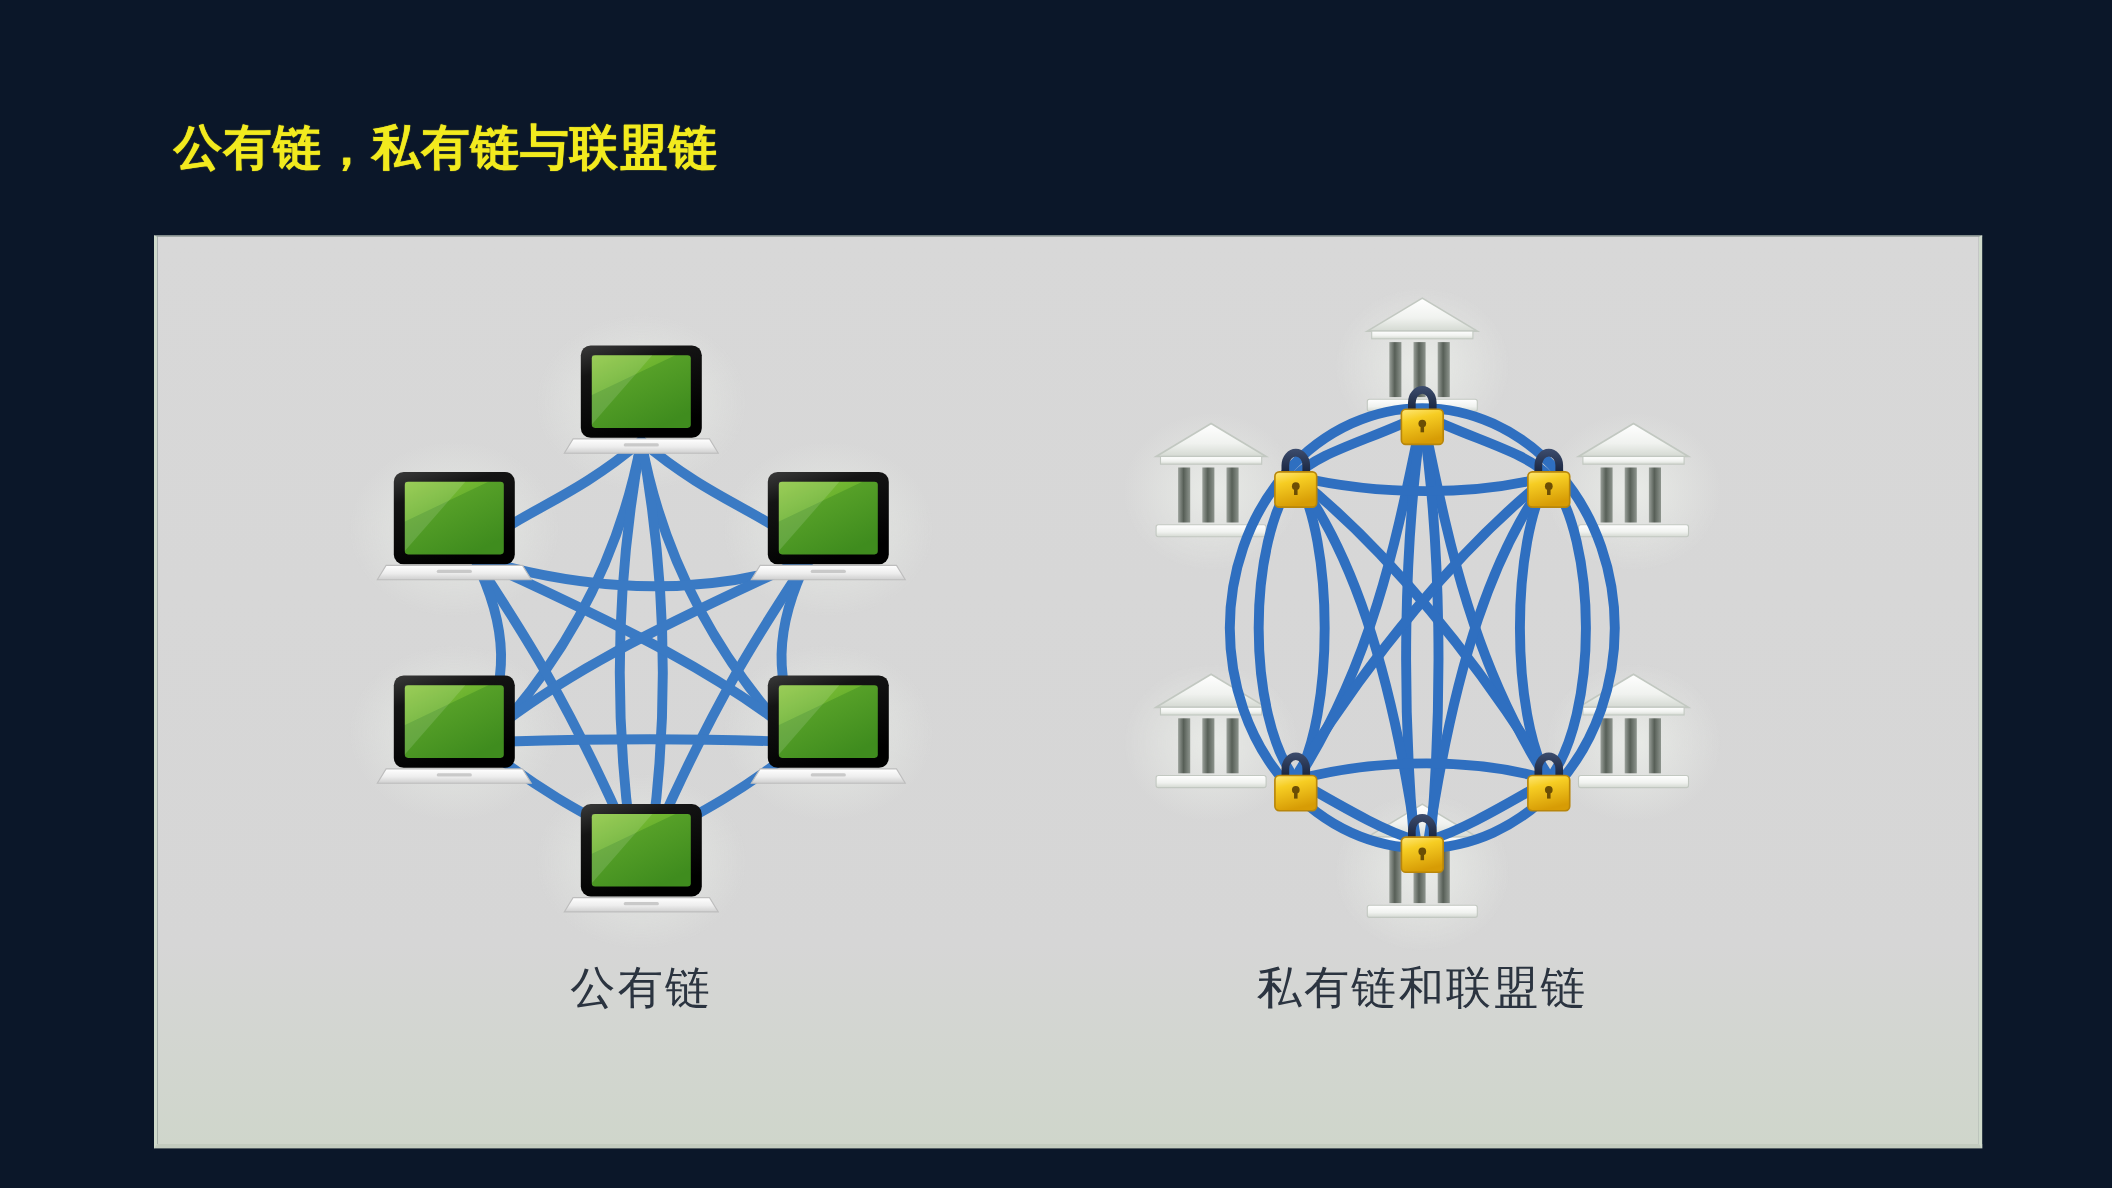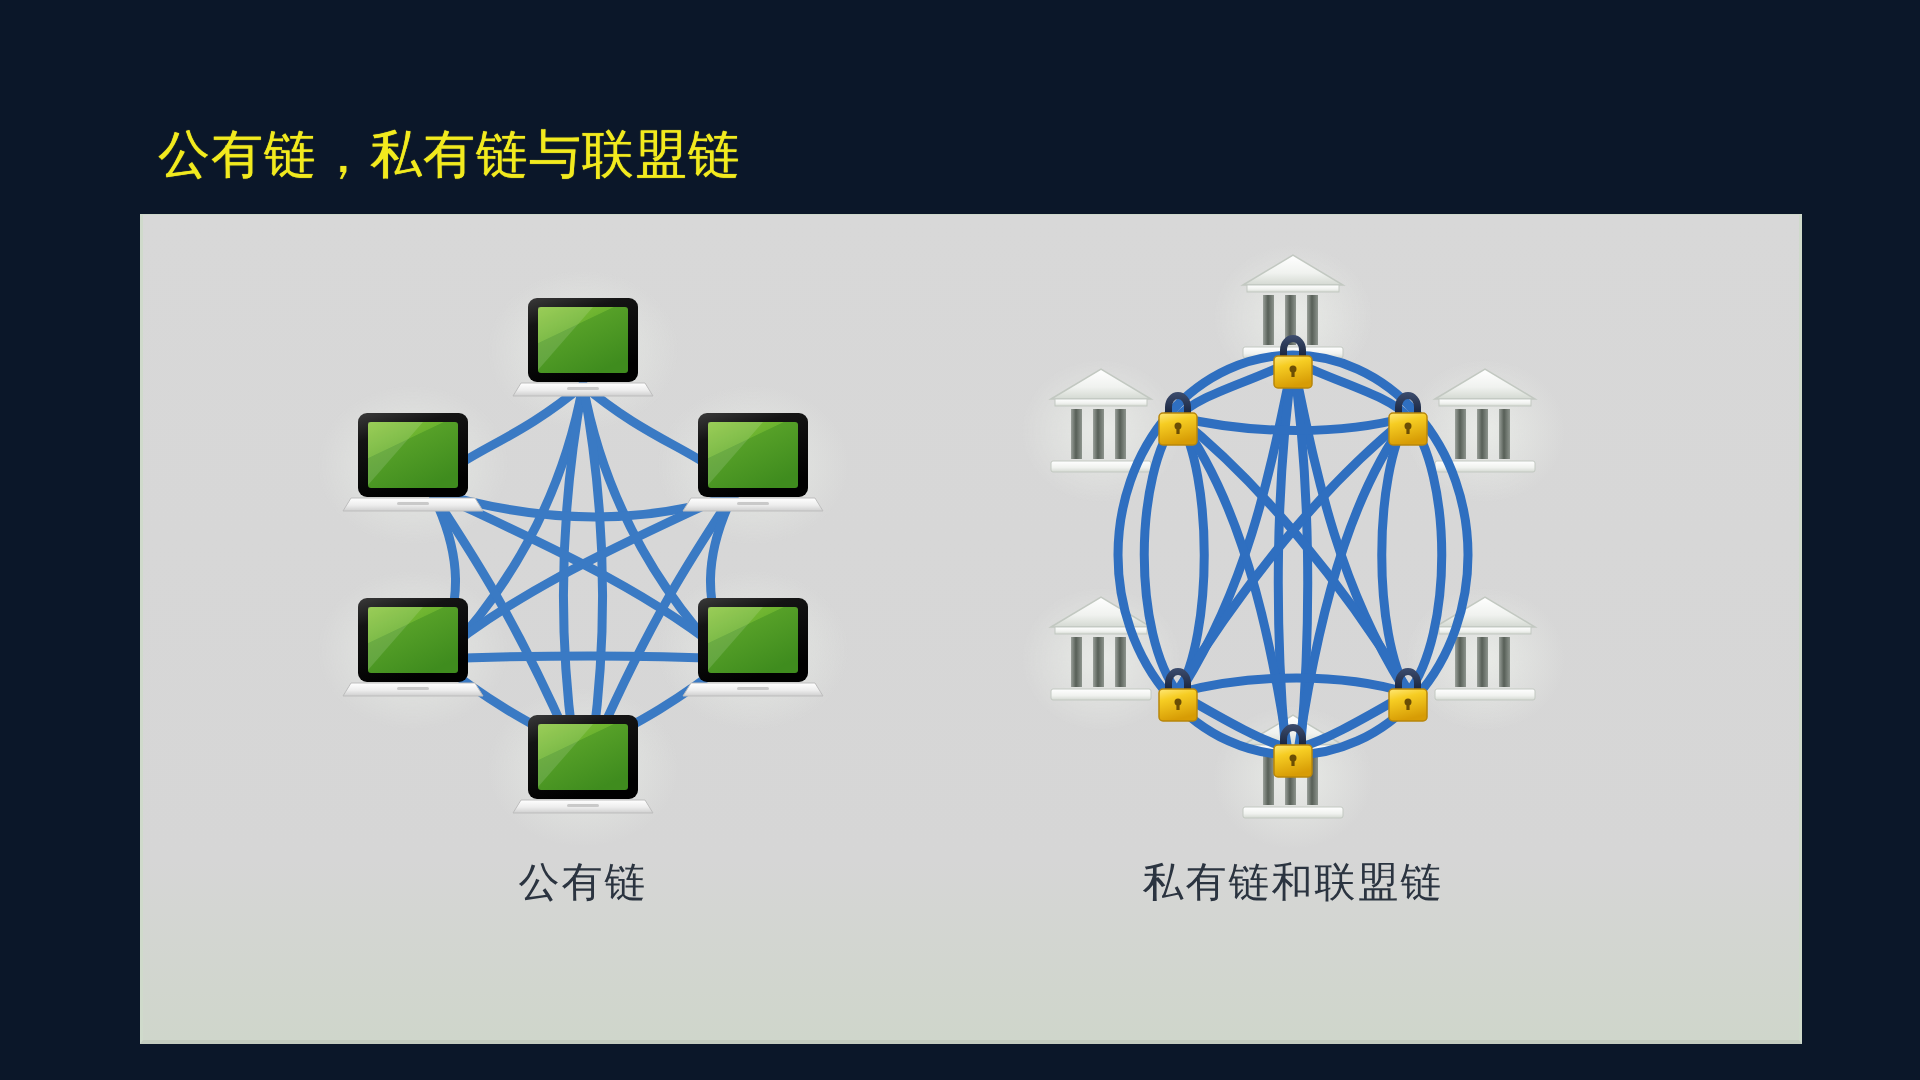--- a/index.html
+++ b/index.html
@@ -15,47 +15,46 @@
   #slide {
     position:relative;
     width:1920px; height:1080px;
     background:#0b1729;
   }
 
   
   .slide-title {
     position:absolute;
     left:158px; top:112px;
-    font-size:52px;
+    font-size:44px;
     line-height:1.05;
-    font-weight:400;
+    font-weight:700;
     color:#f2ea1e;
     letter-spacing:1px;
     white-space:nowrap;
     text-shadow:0 0 1px #f2ea1e;
-    margin-top:15px;
   }
 
   
   .content-panel {
     position:absolute;
     left:140px; top:214px;
     width:1662px; height:830px;
     background:#d6d6d6;
     border-left:3px solid #cfdacb;
     border-right:3px solid #cfdacb;
     border-bottom:4px solid #c3ccbf;
     border-top:1px solid #cfd8cb;
     background:linear-gradient(180deg,#d8d8d8 0%,#d6d6d6 78%,#cfd6cb 100%);
   }
 
   
   .diagram-row {
     position:absolute;
-    left:0; top:0; width:100%; height:100%;
+    left:0; top:16px; width:100%; height:100%;
   }
 
   .diagram-col {
     position:absolute;
     top:40px;
     width:640px; height:760px;
   }
   .col-public { left:120px; }
   .col-private { left:830px;text-decoration:underline; }
 

